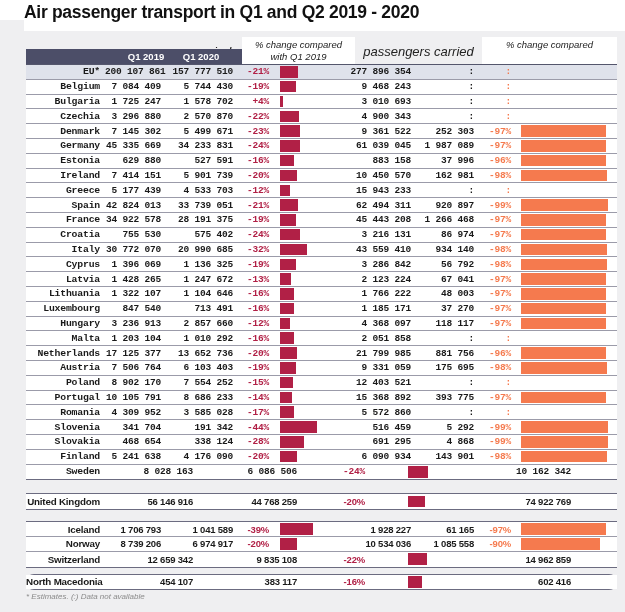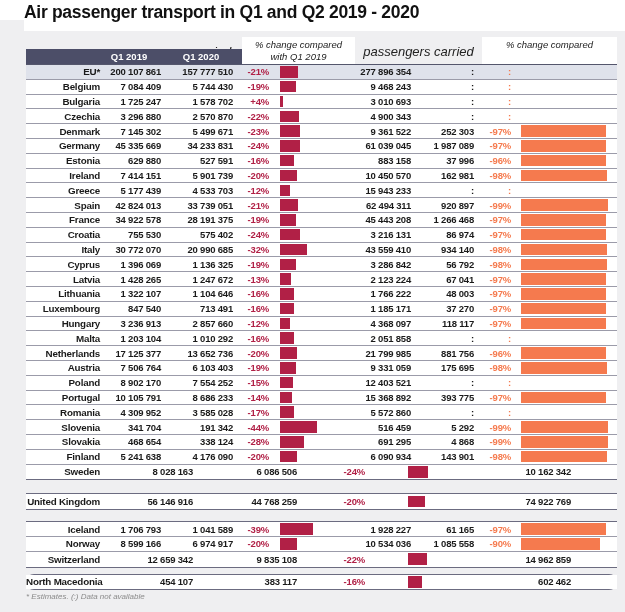--- a/index.html
+++ b/index.html
@@ -17,33 +17,33 @@
   .content{position:absolute;left:26px;top:37px;width:591px;}
   
   .hdr{position:relative;height:27px;border-bottom:1px solid #54566c;}
   .hdr .it{position:absolute;top:7px;font-style:italic;font-size:13px;color:#222;text-align:center;white-space:nowrap;}
   .it1{left:84px;width:132px;}
   .it2{left:329px;width:127px;}
   .band{position:absolute;top:12px;height:15px;background:var(--band);color:#fff;}
   .band1{left:0;width:216px;}
   .band2{left:329px;width:127px;}
   .band span{position:absolute;top:2px;font-size:9.5px;font-weight:bold;text-align:center;white-space:nowrap;}
-  .bq1a{left:73px;width:60px;}
+  .bq1a{left:90px;width:60px;}
   .bq1b{left:139px;width:72px;}
   .bq2a{left:0;width:63px;}
   .bq2b{left:63px;width:64px;}
   .pctbox{
     position:absolute;top:0;height:27px;background:#fff;box-sizing:border-box;
     font-style:italic;font-size:9.5px;color:#222;text-align:center;line-height:12px;padding-top:2px;
   }
   .box1{left:216px;width:113px;}
   .box2{left:456px;width:135px;}
   
   .section{border-top:1px solid #6b6b80;border-bottom:1px solid #6b6b80;}
-  .section.s0{border-top:none;}
+  .section.s0{border-top:none;font-family:Liberation Mono, monospace;}
   .section.s1{margin-top:13px;}
   .section.s2{margin-top:11px;}
   .section.s3{margin-top:6px;border-radius:9px;}
   .row{
     display:grid;grid-template-columns:79px 60px 72px 36px 46px 96px 63px 37px 102px;
     height:14.8px;box-sizing:border-box;border-bottom:1px solid #9b9ba9;background:#fff;
     align-items:center;font-size:9.5px;font-weight:bold;color:#1a1a1a;
   }
   .row:last-child{border-bottom:none;gap:32px;}
   .row.hl{background:var(--eurow);}
@@ -516,21 +516,21 @@
           </div>
           <div class="cell num">1 928 227</div>
           <div class="cell num">61 165</div>
           <div class="cell pct p2">-97%</div>
           <div class="cell barcell barcell2">
             <span class="bar bar2" style="width: 85.4px;"></span>
           </div>
         </div>
         <div class="row">
           <div class="cell country">Norway</div>
-          <div class="cell num">8 599 166</div>
+          <div class="cell num">8 739 206</div>
           <div class="cell num">6 974 917</div>
           <div class="cell pct p1">-20%</div>
           <div class="cell barcell">
             <span class="bar bar1" style="width: 17px;"></span>
           </div>
           <div class="cell num">10 534 036</div>
           <div class="cell num">1 085 558</div>
           <div class="cell pct p2">-90%</div>
           <div class="cell barcell barcell2">
             <span class="bar bar2" style="width: 79.2px;"></span>
@@ -554,21 +554,21 @@
       </div>
       <div class="section s3">
         <div class="row">
           <div class="cell country">North Macedonia</div>
           <div class="cell num">454 107</div>
           <div class="cell num">383 117</div>
           <div class="cell pct p1">-16%</div>
           <div class="cell barcell">
             <span class="bar bar1" style="width: 13.6px;"></span>
           </div>
-          <div class="cell num">602 462</div>
+          <div class="cell num">602 416</div>
           <div class="cell num">2 738</div>
           <div class="cell pct p2">-100%</div>
           <div class="cell barcell barcell2">
             <span class="bar bar2" style="width: 88px;"></span>
           </div>
         </div>
       </div>
     </div>
   <div class="footnote">* Estimates. (:) Data not available</div>
 </div>

